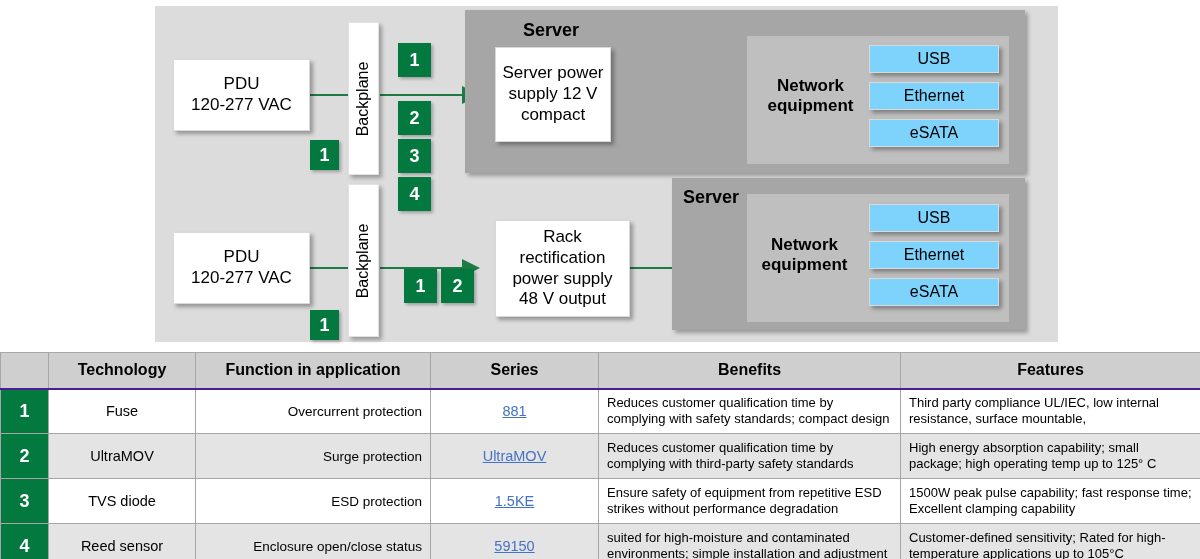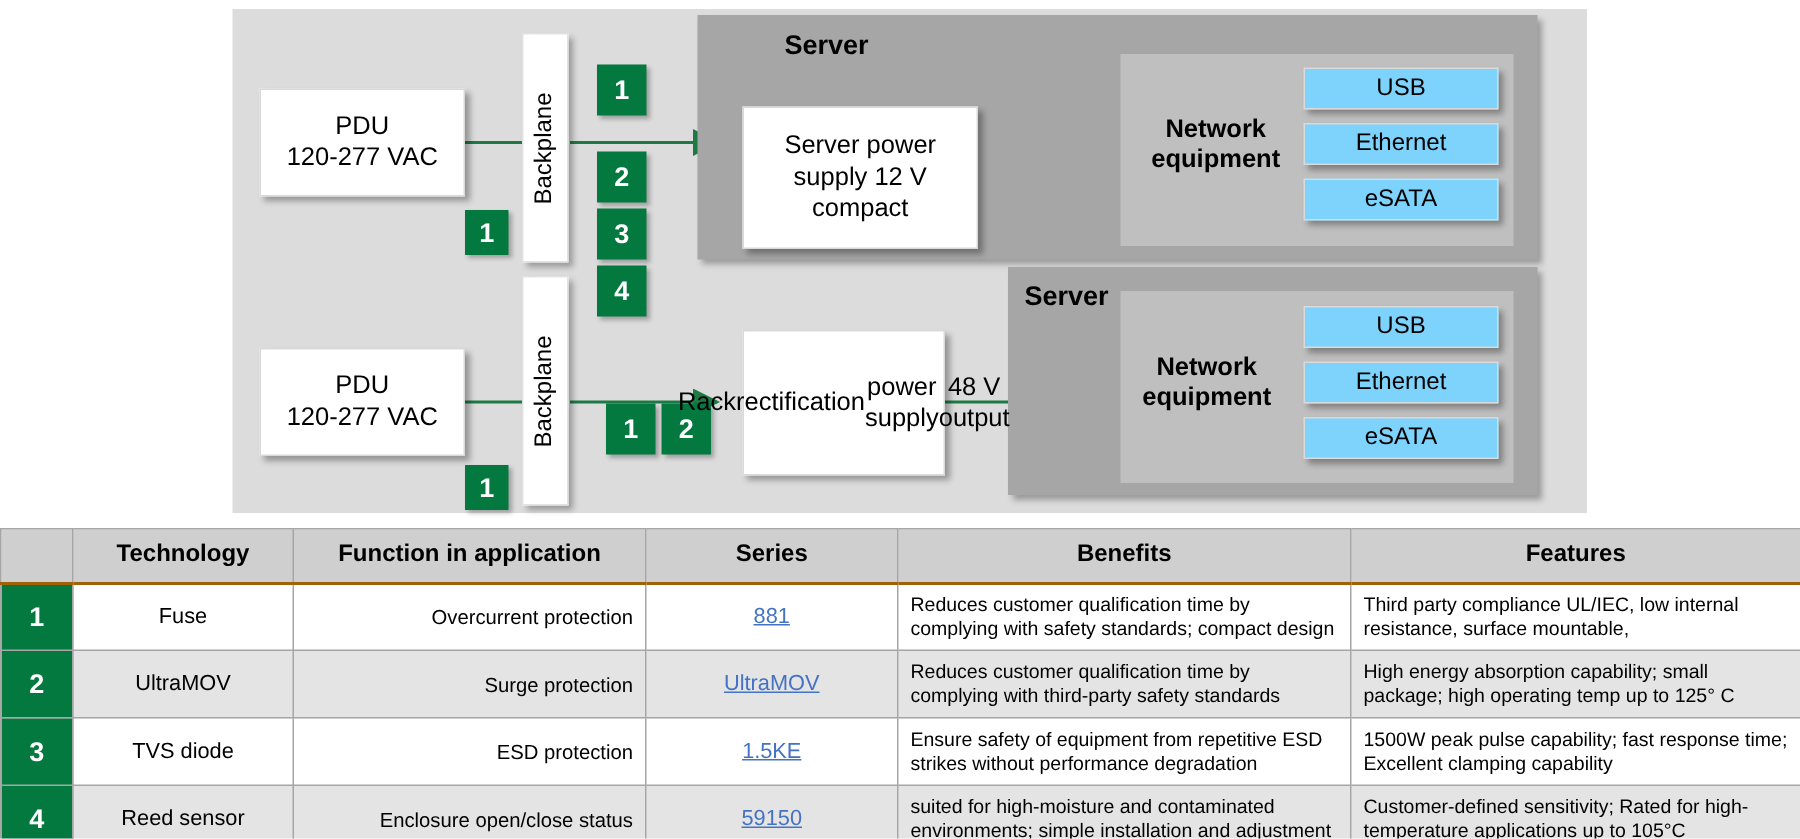--- a/index.html
+++ b/index.html
@@ -94,21 +94,21 @@
     border:1px solid #a6a6a6;
     padding:0 8px;
     vertical-align:middle;
   }
   table.spec thead th {
     background:#cfcfcf;
     font-weight:bold;
     font-size:16px;
     height:36px;
     text-align:center;
-    border-bottom:2px solid #a16207;
+    border-bottom:2px solid #4c1d95;
   }
   table.spec thead th.idx { background:#cfcfcf; }
   td.idx {
     background:#03793f; color:#fff; font-weight:bold; font-size:18px;
     text-align:center; width:48px; border-color:#a6a6a6;
   }
   td.tech { text-align:center; font-size:14.5px; }
   td.func { text-align:right; font-size:13.5px; }
   td.series { text-align:center; }
   td.series a {
@@ -155,21 +155,21 @@
   </div>
 
   <div class="badge" style="left:398px; top:43px; width:33px; height:34px;">1</div>
   <div class="badge" style="left:398px; top:101px; width:33px; height:34px;">2</div>
   <div class="badge" style="left:398px; top:139px; width:33px; height:34px;">3</div>
   <div class="badge" style="left:398px; top:177px; width:33px; height:34px;">4</div>
 
   <div class="serverbox" style="left:465px; top:10px; width:560px; height:163px;"></div>
   <div class="server-label" style="left:523px; top:20px;">Server</div>
 
-  <div class="wbox" style="left:495px; top:47px; width:157px; height:95px; flex-direction:column;margin-top:24px;">
+  <div class="wbox" style="left:495px; top:47px; width:116px; height:95px; flex-direction:column;">
     <div>Server power</div>
     <div>supply 12 V</div>
     <div>compact</div>
   </div>
 
   <div class="neteq" style="left:747px; top:36px; width:262px; height:128px;"></div>
   <div class="neteq-label" style="left:758px; top:76px; width:105px;">
     <div>Network</div>
     <div>equipment</div>
   </div>
@@ -188,21 +188,21 @@
   <div class="backplane" style="left:348px; top:184px; width:31px; height:153px;">
     <span>Backplane</span>
   </div>
 
   <div class="badge" style="left:404px; top:269px; width:33px; height:34px;">1</div>
   <div class="badge" style="left:441px; top:269px; width:33px; height:34px;">2</div>
 
   <div class="serverbox" style="left:672px; top:178px; width:353px; height:152px;"></div>
   <div class="server-label" style="left:683px; top:187px;">Server</div>
 
-  <div class="wbox" style="left:495px; top:220px; width:135px; height:97px; flex-direction:row;">
+  <div class="wbox" style="left:495px; top:220px; width:135px; height:97px; flex-direction:column;">
     <div>Rack</div>
     <div>rectification</div>
     <div>power supply</div>
     <div>48 V output</div>
   </div>
 
   <div class="neteq" style="left:747px; top:194px; width:262px; height:128px;"></div>
   <div class="neteq-label" style="left:752px; top:235px; width:105px;">
     <div>Network</div>
     <div>equipment</div>

